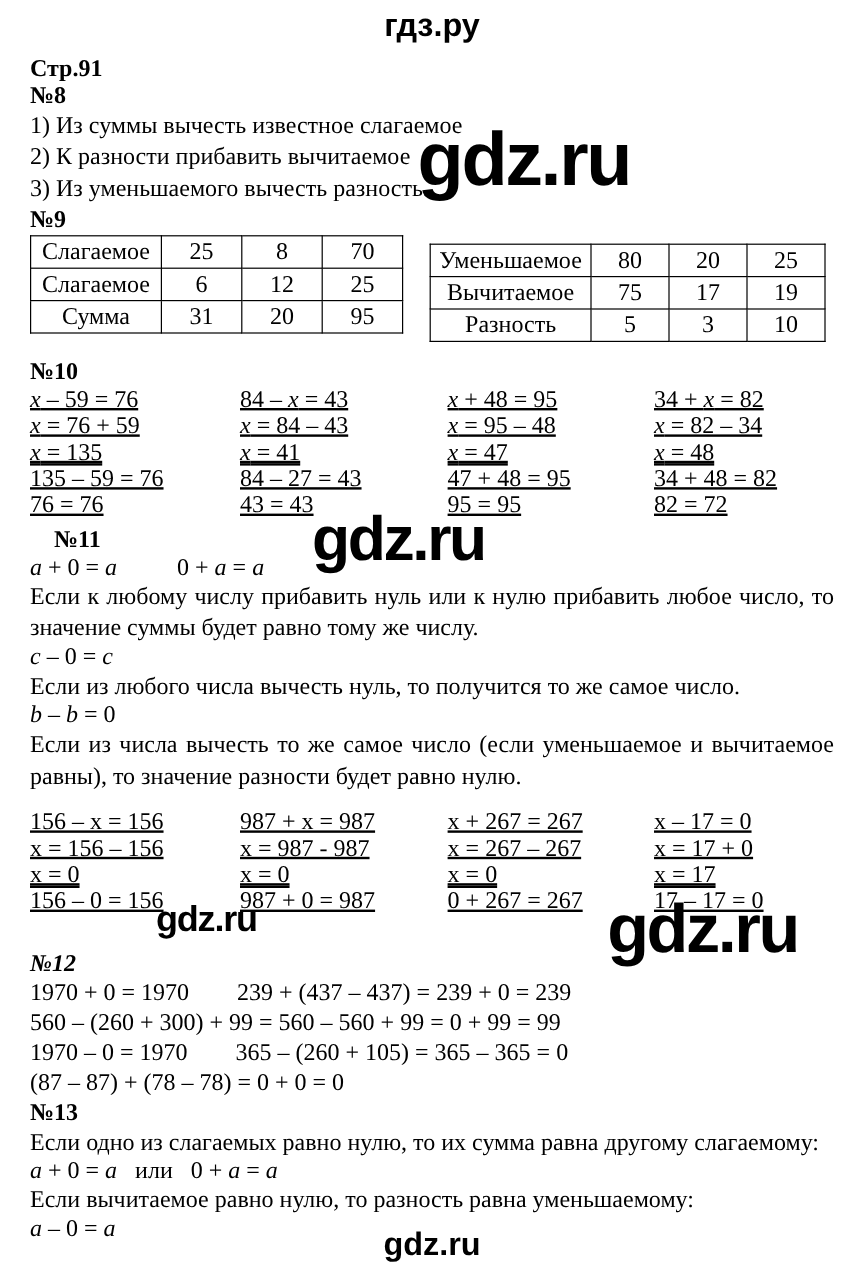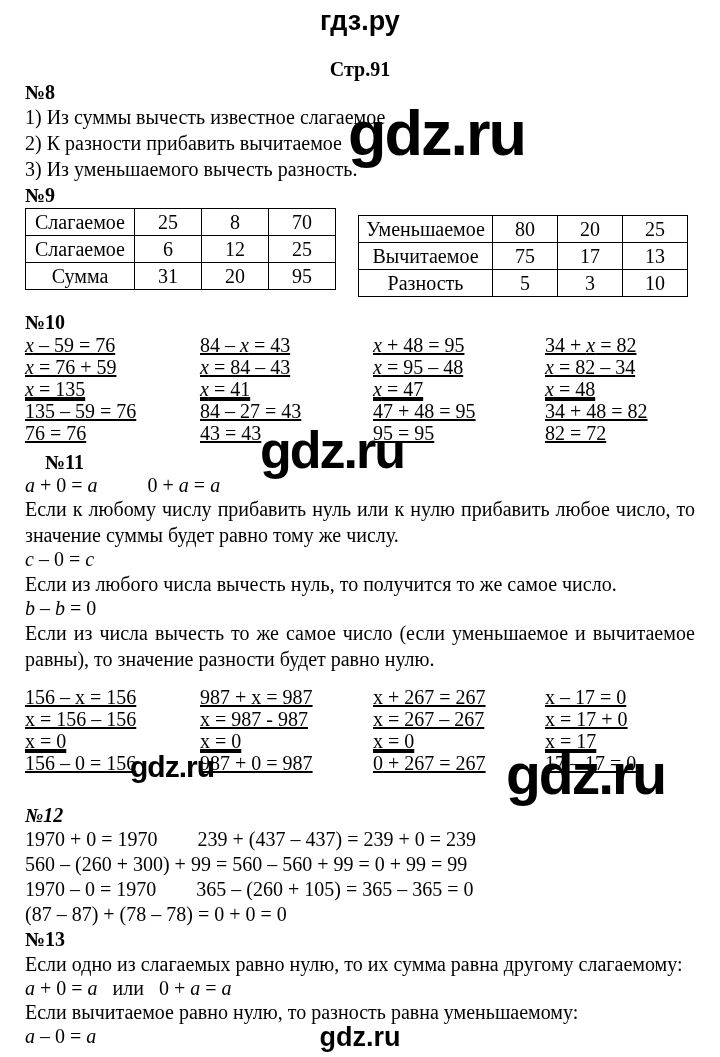--- a/index.html
+++ b/index.html
@@ -5,21 +5,21 @@
   html,body { margin:0; padding:0; background:#fff; }
   .page {
     position:relative; width:720px; height:1057px; overflow:hidden;
     background:#fff; color:#000;
     font-family:"Liberation Serif", serif;
   }
   .brand { font-family:"Liberation Sans", sans-serif; font-weight:700; }
   .site-header { text-align:center; font-size:27px; line-height:30px; padding-top:6px; }
   .content { padding:0 25px; }
   .sec-num { font-weight:700; font-size:20px; line-height:23px; }
-  .p-title { margin-top:22px;text-align:center; }
+  .p-title { margin-top:10px; }
   .text-line { font-size:20px; line-height:26px; white-space:pre-wrap; }
   .rule { font-size:20px; line-height:26px; text-align:justify; }
   .eq-line { font-size:20px; line-height:22px; white-space:pre-wrap; }
   .id-line { font-size:20px; line-height:22px; white-space:pre-wrap; }
   .lh23 { line-height:23px; }
   .ul { text-decoration:underline; text-underline-offset:3px; }
   .math-i i { font-style:italic; }
   .tables-row { display:flex; align-items:flex-start; margin-top:1px; }
   table.t9 { border-collapse:collapse; font-size:20px; }
   table.t9 td { border:1.6px solid #000; height:26px; text-align:center; padding:0 4px; }
@@ -91,21 +91,21 @@
             <tr>
           <td class="lbl">Уменьшаемое</td>
           <td class="val">80</td>
           <td class="val">20</td>
           <td class="val">25</td>
         </tr>
         <tr>
           <td class="lbl">Вычитаемое</td>
           <td class="val">75</td>
           <td class="val">17</td>
-          <td class="val">13</td>
+          <td class="val">19</td>
         </tr>
         <tr>
           <td class="lbl">Разность</td>
           <td class="val">5</td>
           <td class="val">3</td>
           <td class="val">10</td>
         </tr>
       </tbody>
         </table>
     </div>

